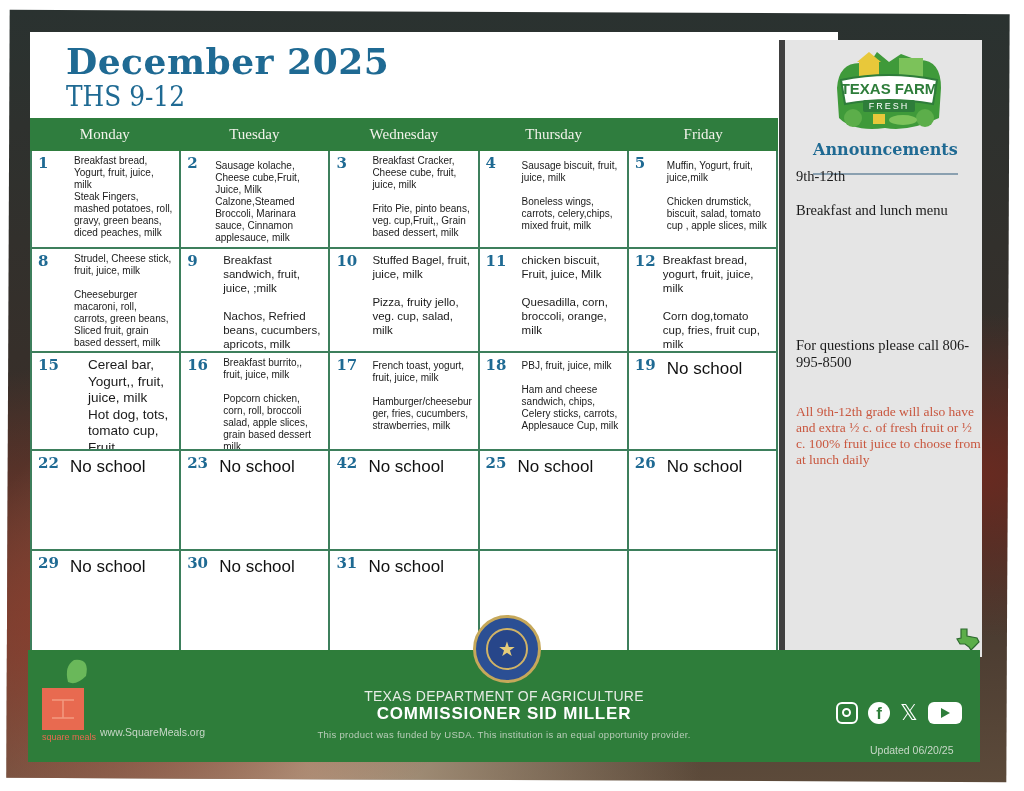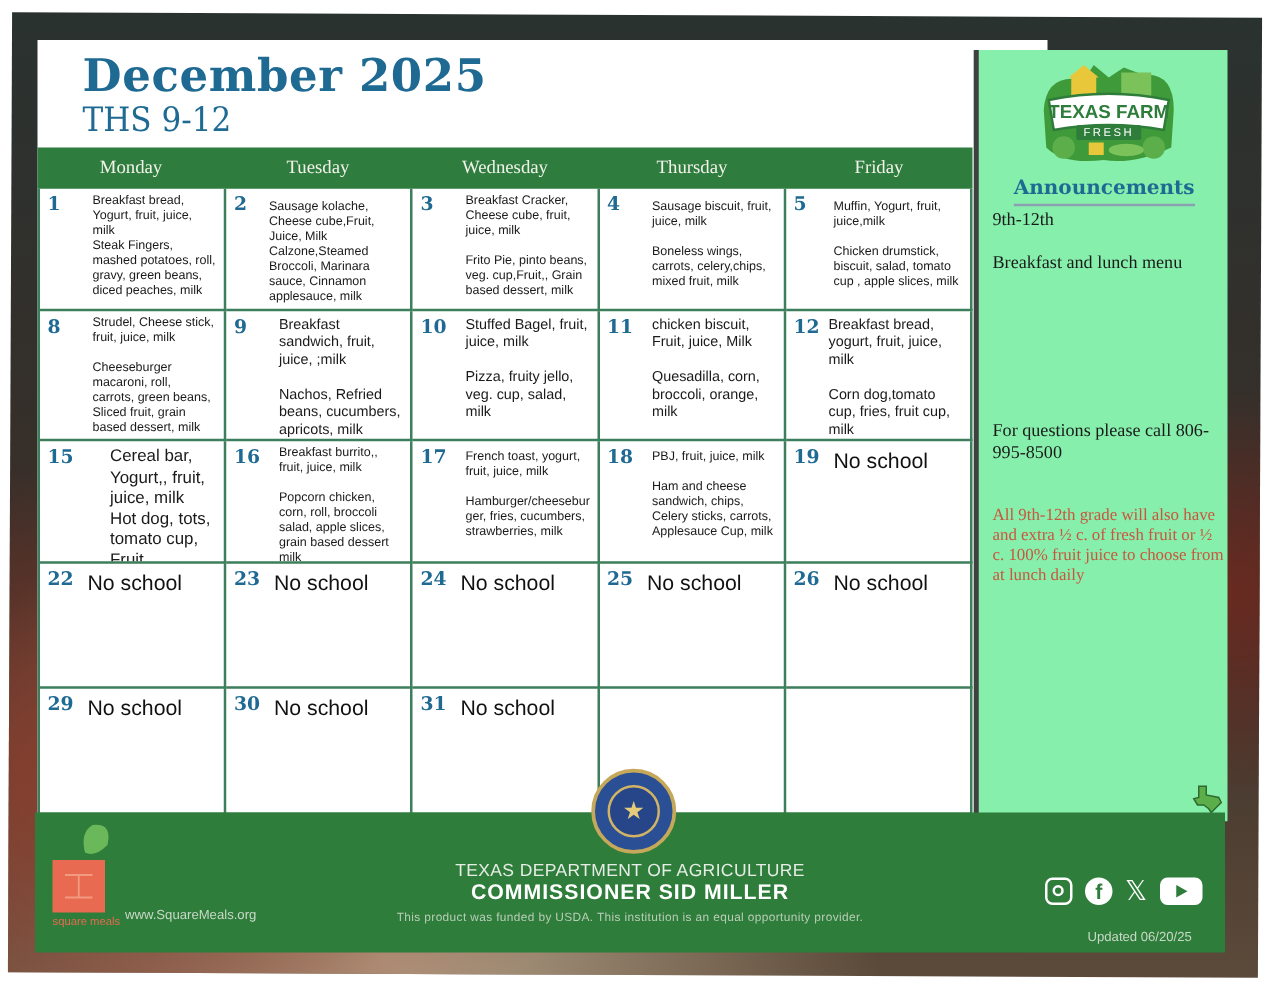--- a/index.html
+++ b/index.html
@@ -61,27 +61,27 @@
   }
   .menu.large { font-size: 13.5px; line-height: 16.5px; margin-left: 52px; }
   .menu.mid { font-size: 11.5px; line-height: 14px; }
   .noschool {
     position: absolute; left: 38px; top: 6px; font-size: 17px; color: #111;
   }
 
   
   .side {
     position: absolute; left: 779px; top: 40px; width: 203px; height: 617px;
-    background: #86efac; border-left: 4px solid #404040;
+    background: #e5e5e5; border-left: 6px solid #404040;
   }
   .logo { position: absolute; left: 44px; top: 8px; width: 120px; height: 88px; }
   .ann-title {
     position: absolute; left: 28px; top: 100px;
     font-family: "DejaVu Serif", serif; font-weight: bold; font-size: 16px; color: #1f6a93;
-    border-bottom: 2px solid #8aa0b0; padding-bottom: 4px;
+    border-bottom: 2px solid #8aa0b0; padding-bottom: 14px;
   }
   .ann-text {
     position: absolute; left: 11px; width: 186px;
     font-family: "Liberation Serif", serif; font-size: 14.5px; line-height: 17px; color: #1a1a1a;
   }
   .ann-red { color: #c9573f; font-size: 13.5px; line-height: 16px; }
   .tx-icon { position: absolute; left: 170px; top: 588px; width: 26px; height: 24px; }
 
   
   .footer {
@@ -278,21 +278,21 @@
 
     <div class="cell">
         <span class="num">22</span>
         <div class="noschool">No school</div>
       </div>
     <div class="cell">
         <span class="num">23</span>
         <div class="noschool">No school</div>
       </div>
     <div class="cell">
-        <span class="num">24</span>
+        <span class="num">42</span>
         <div class="noschool">No school</div>
       </div>
     <div class="cell">
         <span class="num">25</span>
         <div class="noschool">No school</div>
       </div>
     <div class="cell">
         <span class="num">26</span>
         <div class="noschool">No school</div>
       </div>

